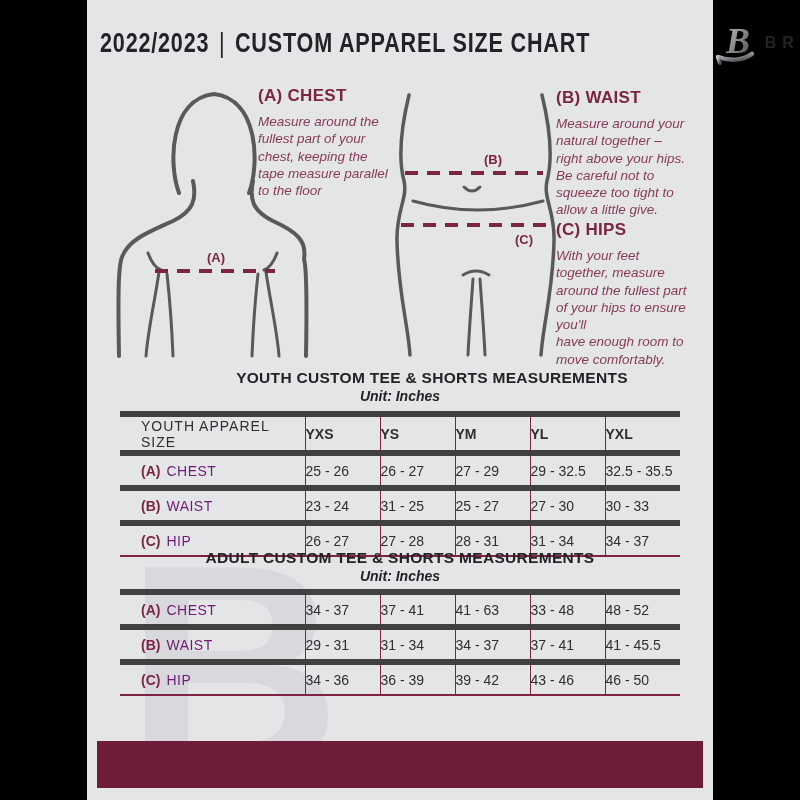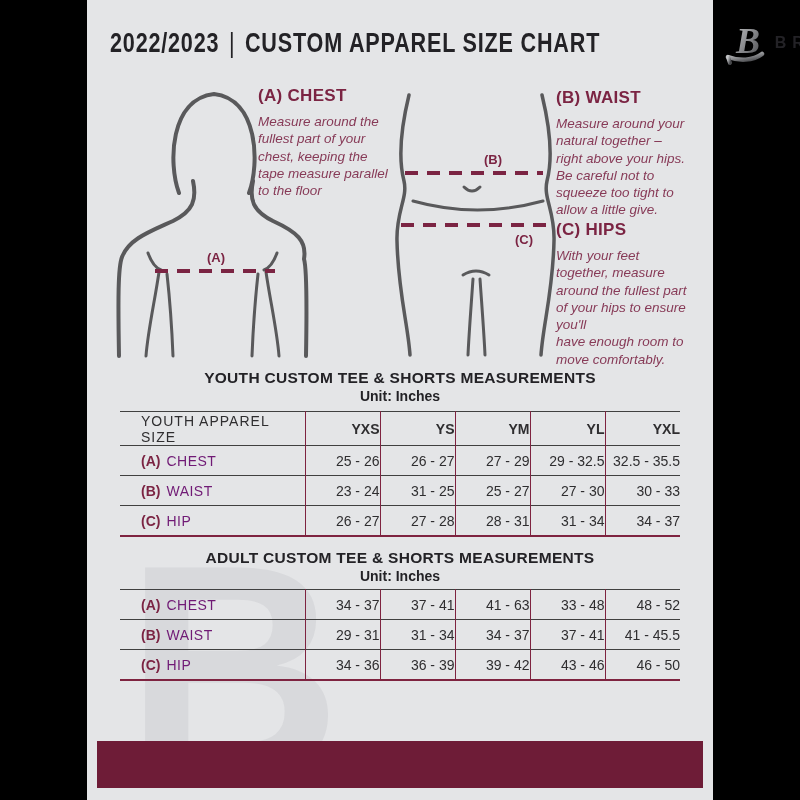--- a/index.html
+++ b/index.html
@@ -9,21 +9,21 @@
     -webkit-font-smoothing:antialiased;
   }
   .page{
     position:absolute;left:87px;top:0;width:626px;height:800px;
     background:#e4e5e7;
   }
   
   .hdr{
     position:absolute;left:0;top:18px;width:626px;height:50px;
     display:flex;align-items:center;justify-content:space-between;
-    padding:0 23px;box-sizing:border-box;
+    padding:0 13px;box-sizing:border-box;
   }
   .hdr-title{
     display:inline-block;transform:scaleX(0.8);transform-origin:left center;
     font-weight:800;font-size:27px;letter-spacing:1px;color:#232226;
     white-space:nowrap;
   }
   .hdr-title .bar{font-weight:400;margin:0 12px;color:#232226;}
   .brand{display:flex;align-items:center;gap:8px;}
   .brand-name{font-weight:700;font-size:16px;letter-spacing:6px;color:#232226;}
   
@@ -36,30 +36,30 @@
   }
   .gblock{position:absolute;z-index:1;}
   .fig{position:absolute;z-index:1;}
   
   .sec-title{
     position:absolute;left:0;width:626px;text-align:center;
     font-weight:700;font-size:15.5px;color:#232226;letter-spacing:.3px;z-index:1;
   }
   .sec-unit{
     position:absolute;left:0;width:626px;text-align:center;
-    font-weight:600;font-size:14px;color:#232226;z-index:1;
+    font-style:italic;font-weight:600;font-size:14px;color:#232226;z-index:1;
   }
   
   table.size-table{
     position:absolute;left:33px;width:560px;border-collapse:collapse;
     table-layout:fixed;z-index:1;border-bottom:2px solid #7e2340;
   }
-  table.size-table tr{border-top:1px solid #404040;}
+  table.size-table tr{border-top:6px solid #404040;}
   table.size-table td{
-    border-left:1.5px solid #7e2340;padding:0;text-align:right;
+    border-left:1.5px solid #7e2340;padding:0;text-align:left;
     font-size:14px;color:#2f2e30;height:29px;vertical-align:middle;
   }
   table.size-table td:first-child{border-left:none;text-align:left;padding-left:21px;}
   table.size-table tr.head-row td{height:33px;}
   .lbl-head{font-size:14px;color:#48484c;letter-spacing:1px;}
   .size-head{font-weight:700;font-size:15px;color:#1c1c1e;}
   .row-key{font-weight:800;color:#7b2443;margin-right:6px;}
   .row-name{color:#701a75;letter-spacing:.5px;}
   
   .watermark{
@@ -153,21 +153,21 @@
     <div class="guide-head">(C) HIPS</div>
     <div class="guide-body">With your feet
 together, measure
 around the fullest part
 of your hips to ensure
 you'll
 have enough room to
 move comfortably.</div>
   </div>
 
-  <div class="sec-title" style="top:369px;">YOUTH CUSTOM TEE &amp; SHORTS MEASUREMENTS</div>
+  <div class="sec-title" style="top:369px;margin-left:32px;">YOUTH CUSTOM TEE &amp; SHORTS MEASUREMENTS</div>
   <div class="sec-unit" style="top:388px;">Unit: Inches</div>
 
   <table class="size-table" style="top:411px;">
     <colgroup>
       <col style="width:185px">
         <col style="width:75px">
         <col style="width:75px">
         <col style="width:75px">
         <col style="width:75px">
         <col style="width:75px">

